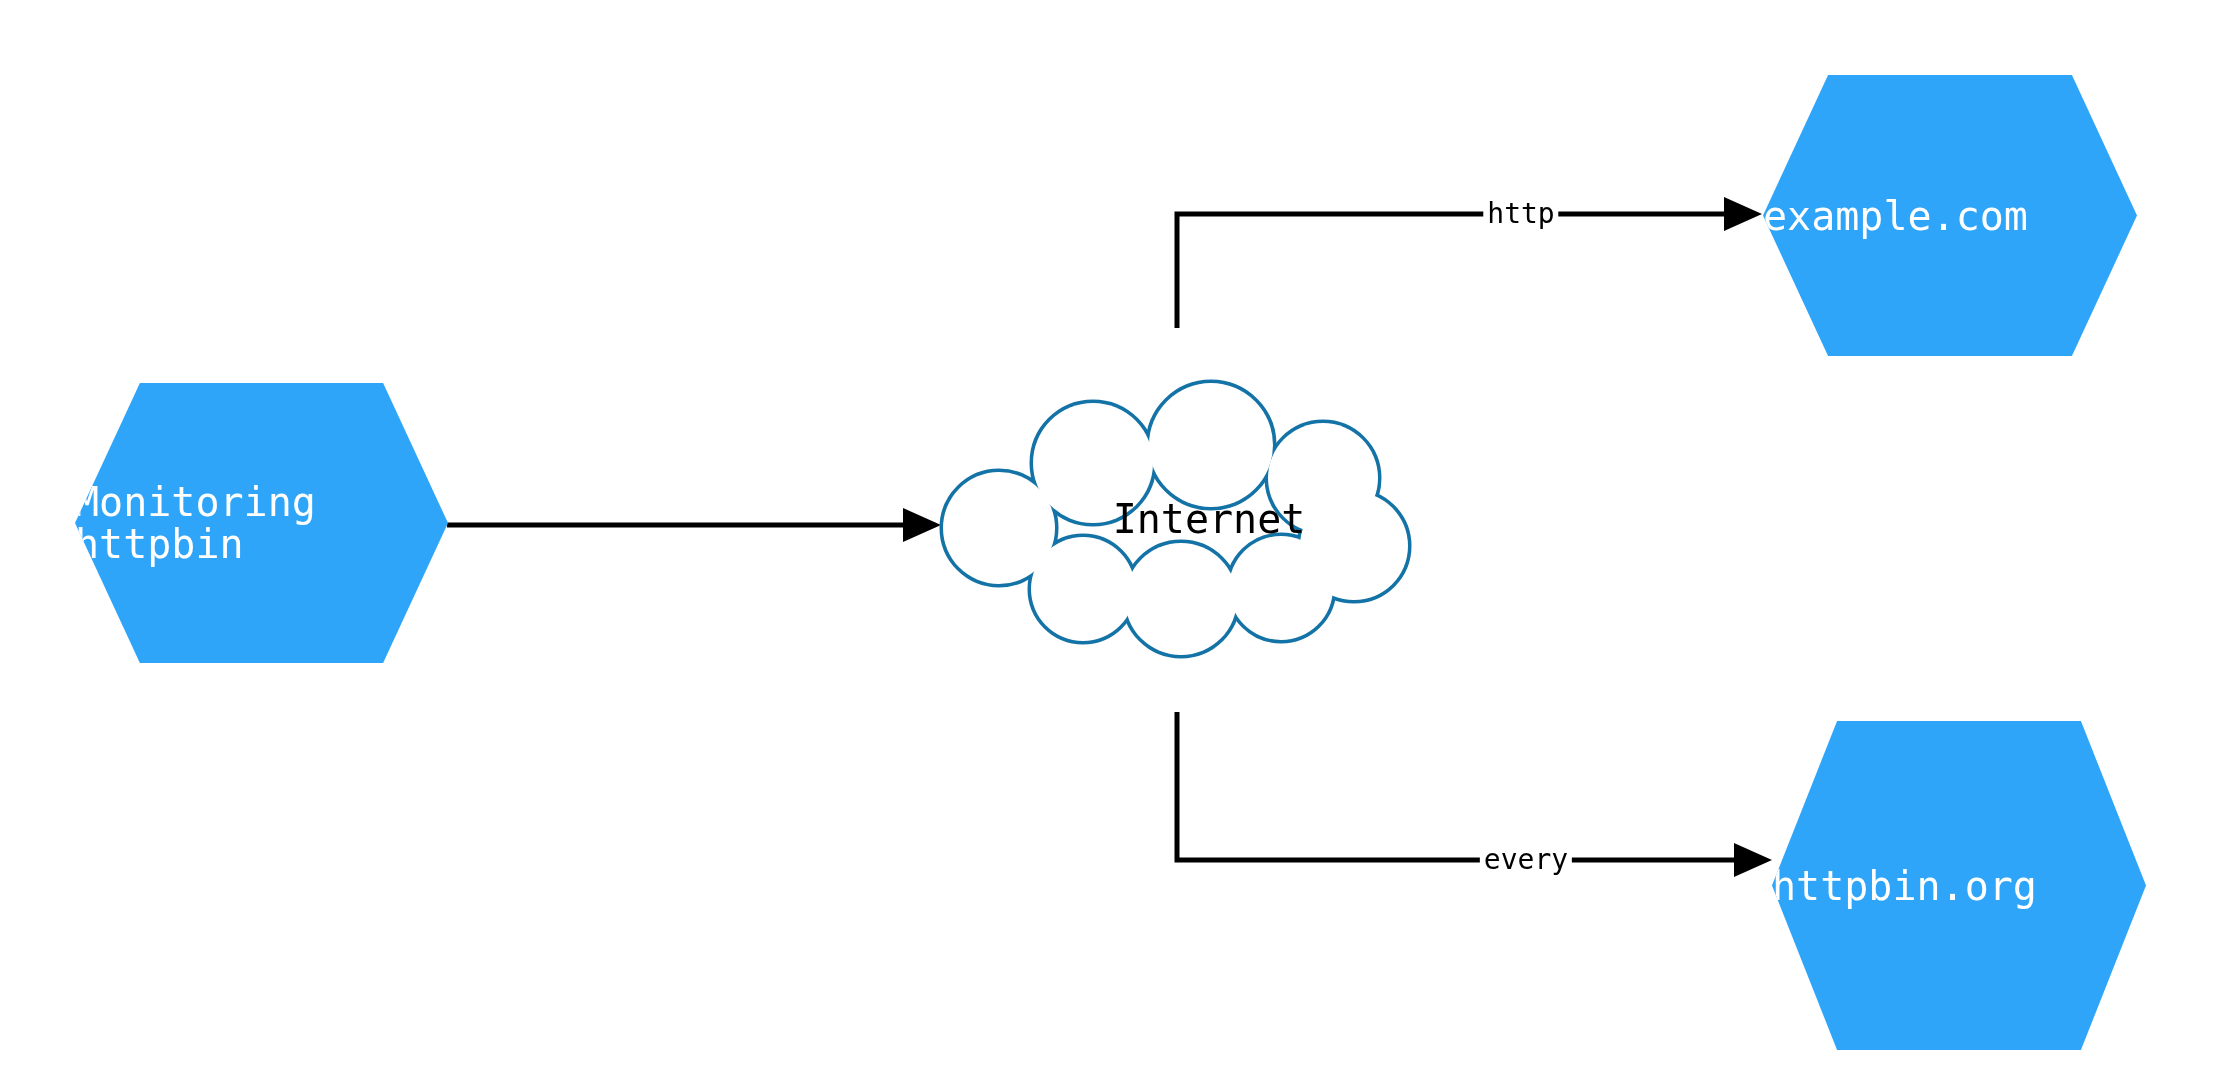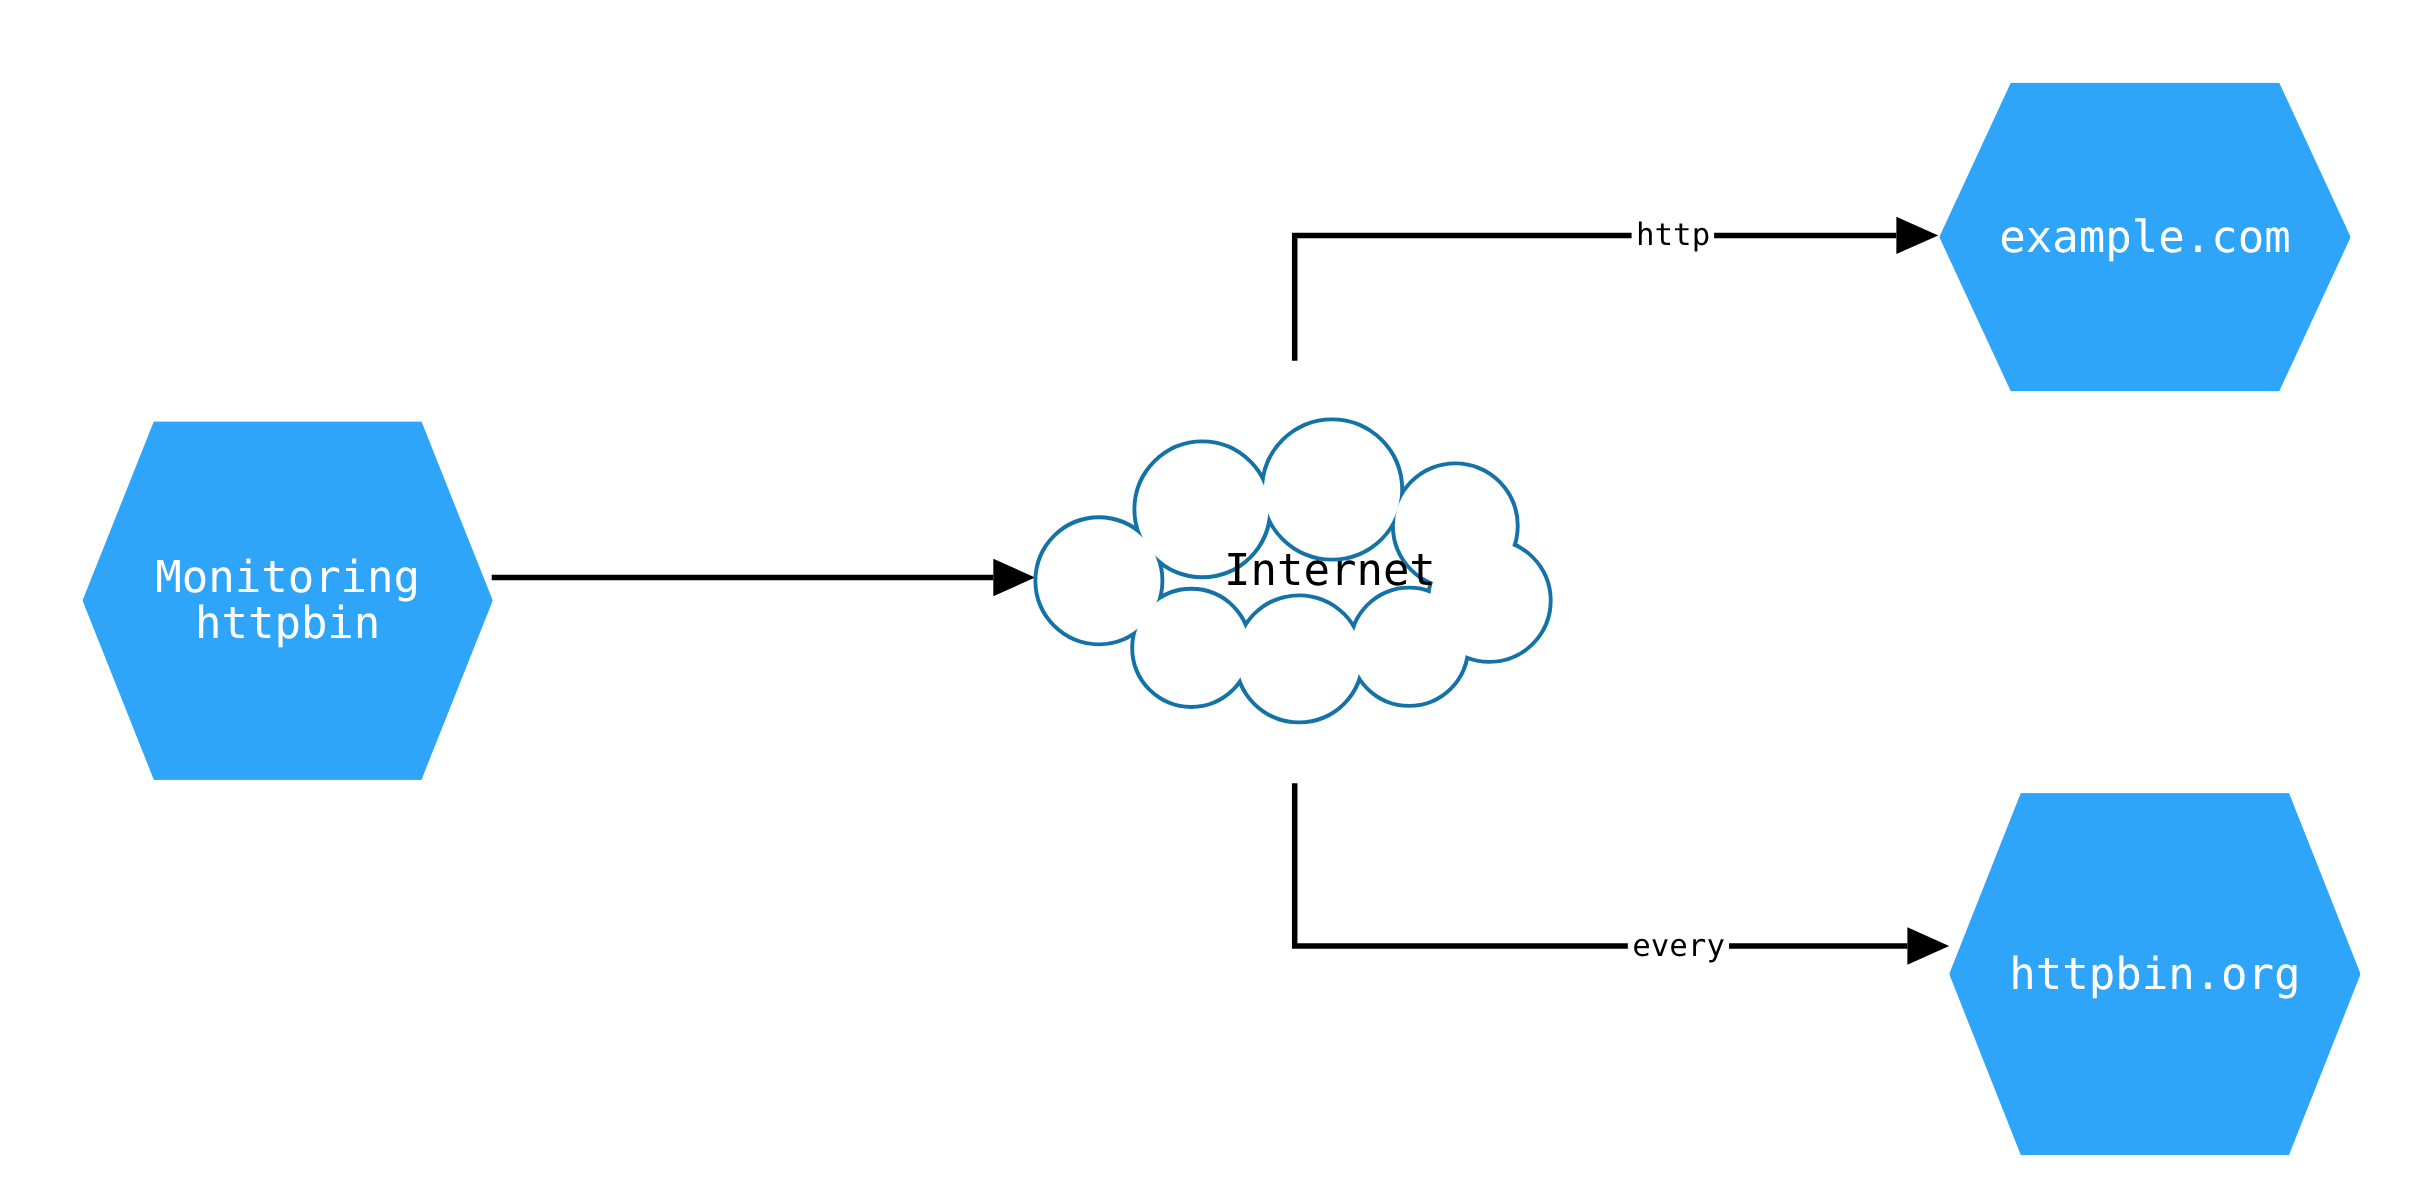--- a/index.html
+++ b/index.html
@@ -19,25 +19,25 @@
     font-family:"DejaVu Sans Mono","Liberation Mono",monospace;
     overflow:hidden;
   }
   .edges-layer{position:absolute;left:0;top:0;width:2213px;height:1076px;z-index:1;}
   .edge-line{stroke:var(--edge-stroke);stroke-width:5;fill:none;stroke-linejoin:miter;}
   .arrowhead{fill:var(--edge-stroke);stroke:none;}
   .hexagon{
     position:absolute;z-index:2;
     background:var(--node-fill);
     clip-path:polygon(0 50%,17.4% 0,82.6% 0,100% 50%,82.6% 100%,17.4% 100%);
-    display:flex;flex-direction:column;align-items:center;justify-content:center;
+    display:flex;flex-direction:column;align-items:flex-start;justify-content:center;
     color:var(--node-text);
     font-size:40px;line-height:42px;text-align:center;white-space:nowrap;
   }
-  .hex-daemon{left:75px;top:383px;width:373px;height:326px;}
+  .hex-daemon{left:75px;top:383px;width:373px;height:280px;}
   .hex-example{left:1763px;top:75px;width:374px;height:281px;}
   .hex-httpbin{left:1772px;top:721px;width:374px;height:329px;}
   .cloud-layer{position:absolute;left:939px;top:379px;width:475px;height:283px;z-index:2;}
   .cloud-outline{stroke:var(--cloud-stroke);stroke-width:7;fill:none;}
   .cloud-body{fill:var(--cloud-fill);stroke:none;}
   .edge-label{
     position:absolute;z-index:3;
     transform:translate(-50%,-50%);
     background:var(--background);
     color:var(--label-text);

